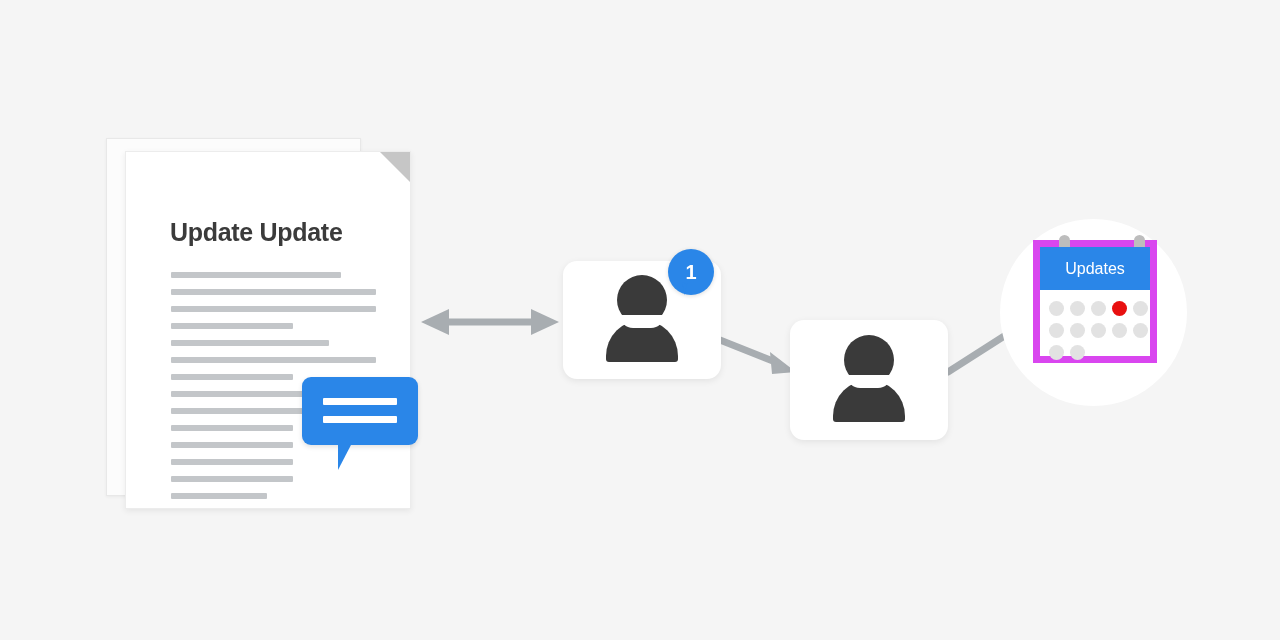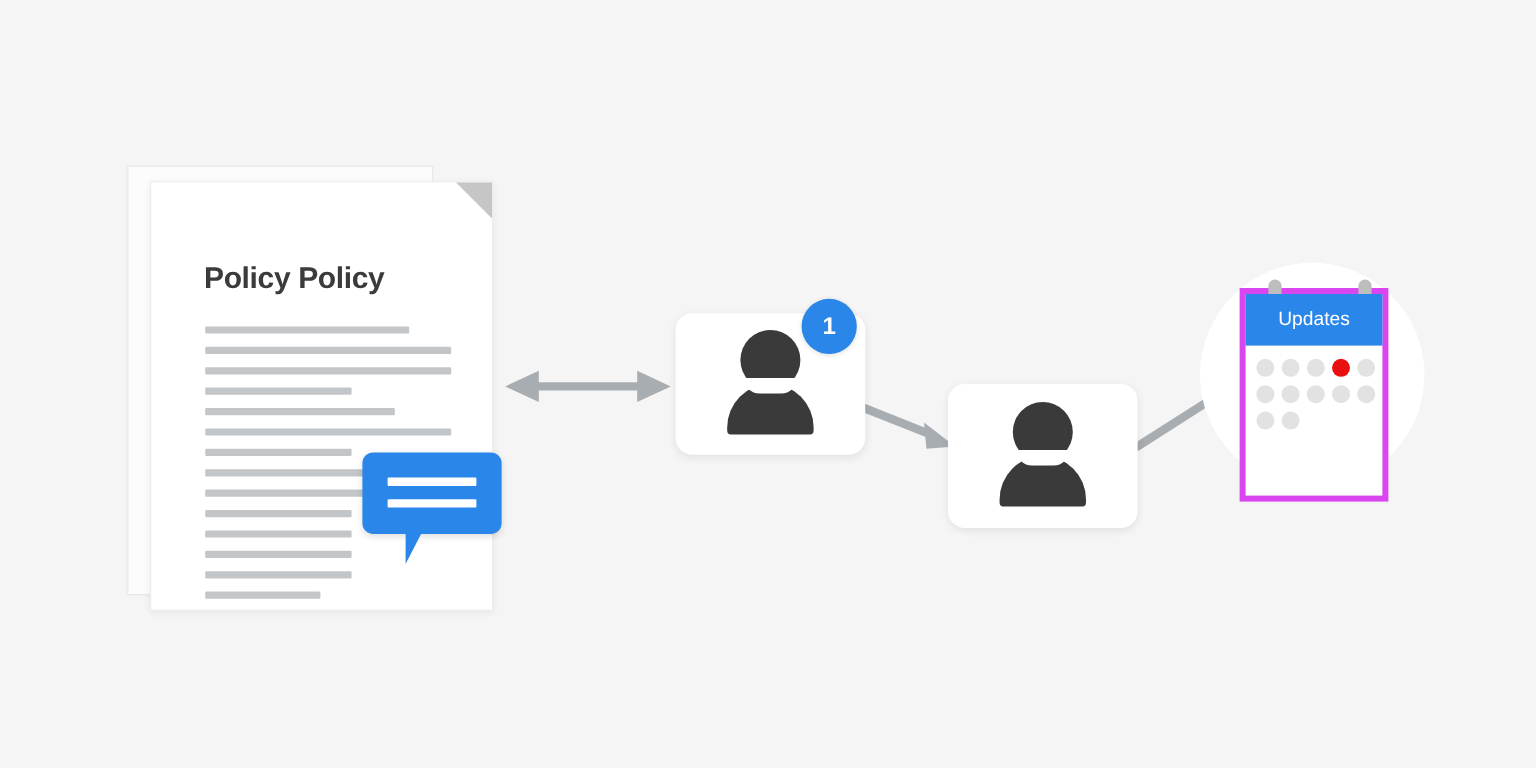--- a/index.html
+++ b/index.html
@@ -214,23 +214,23 @@
     width: 187px;
     height: 187px;
     border-radius: 50%;
     background: #ffffff;
   }
   .cal {
     position: absolute;
     left: 1033px;
     top: 240px;
     width: 124px;
-    height: 178px;
-    background: #ffffff;
-    border: 5px solid #d946ef;
+    height: 123px;
+    background: #ffffff;
+    border: 7px solid #d946ef;
     box-sizing: border-box;
   }
   .cal-header {
     position: absolute;
     left: 0;
     top: 0;
     width: 100%;
     height: 43px;
     background: #2a86e8;
     color: #ffffff;
@@ -270,21 +270,21 @@
 </style>
 </head>
 <body>
 
 <div id="scene">
 
   <div class="doc-stack">
     <div class="doc-back"></div>
     <div class="doc-front">
       <div class="doc-fold"></div>
-      <div class="doc-title">Policy Policy</div>
+      <div class="doc-title">Update Update</div>
       <div class="doc-lines">
           <div class="doc-line" style="width: 170px; background: rgb(195, 198, 201);"></div>
           <div class="doc-line" style="width: 205px; background: rgb(195, 198, 201);"></div>
           <div class="doc-line" style="width: 205px; background: rgb(195, 198, 201);"></div>
           <div class="doc-line" style="width: 122px; background: rgb(195, 198, 201);"></div>
           <div class="doc-line" style="width: 158px; background: rgb(195, 198, 201);"></div>
           <div class="doc-line" style="width: 205px; background: rgb(195, 198, 201);"></div>
           <div class="doc-line" style="width: 122px; background: rgb(195, 198, 201);"></div>
           <div class="doc-line" style="width: 205px; background: rgb(195, 198, 201);"></div>
           <div class="doc-line" style="width: 142px; background: rgb(195, 198, 201);"></div>

